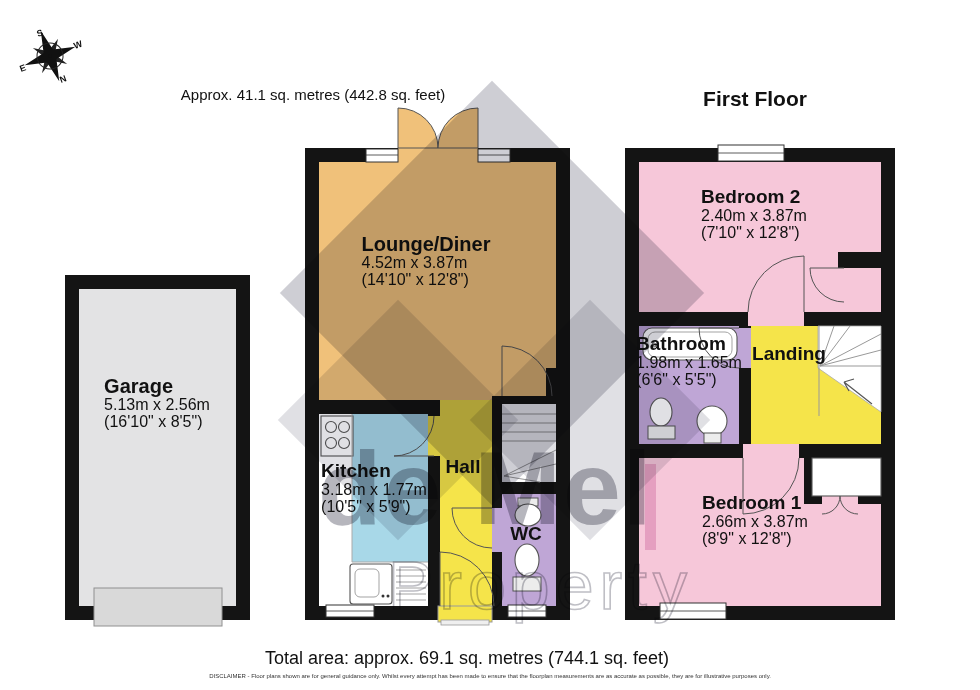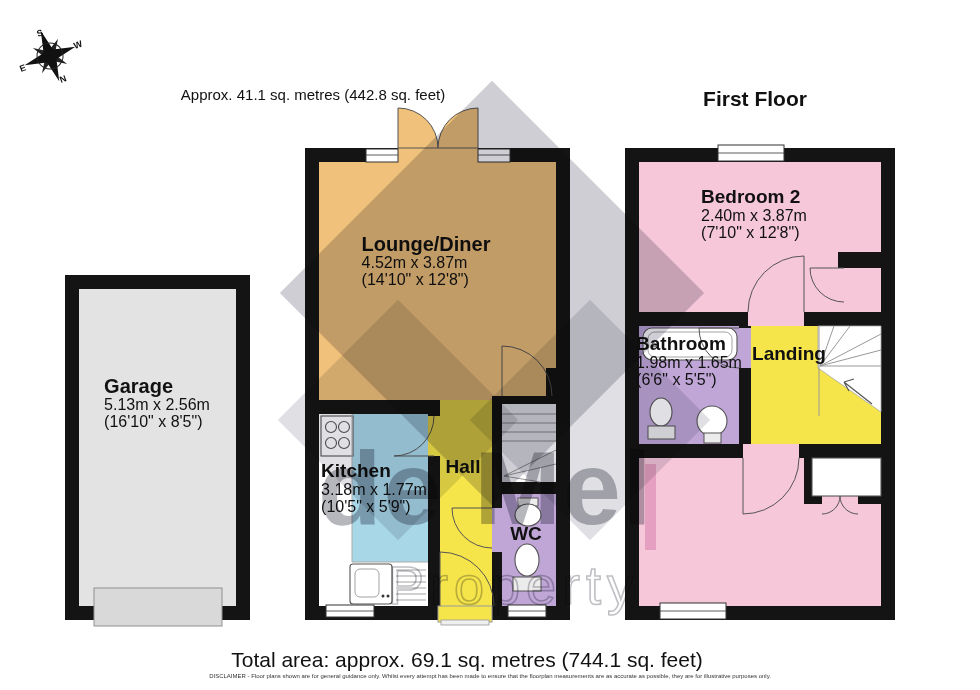--- a/index.html
+++ b/index.html
@@ -5,31 +5,31 @@
   html,body{margin:0;padding:0;background:#fff;}
   .canvas{position:relative;width:980px;height:690px;background:#fff;overflow:hidden;
           font-family:"Liberation Sans", sans-serif;color:#111;}
   svg.plan{position:absolute;left:0;top:0;z-index:10;}
   .lbl{position:absolute;z-index:20;transform:translate(-50%,-50%);white-space:nowrap;}
   .rname{font-weight:bold;font-size:19px;line-height:20px;}
   .rname.lg{font-size:20px;}
   .rdim{font-size:16px;line-height:17px;}
   .floor-title{position:absolute;z-index:20;transform:translateX(-50%);font-weight:bold;font-size:21px;white-space:nowrap;}
   .floor-sub{position:absolute;z-index:20;transform:translateX(-50%);font-size:15px;white-space:nowrap;}
-  .total{position:absolute;z-index:20;transform:translateX(-50%);font-size:21px;white-space:nowrap;}
+  .total{position:absolute;z-index:20;transform:translateX(-50%);font-size:18px;white-space:nowrap;}
   .disclaimer{position:absolute;z-index:20;transform:translateX(-50%);font-size:6px;color:#333;white-space:nowrap;}
   
   .wm{position:absolute;z-index:30;mix-blend-mode:multiply;pointer-events:none;}
   .wm-diamond{transform:rotate(45deg);}
   .wm-d1{left:342px;top:143px;width:300px;height:300px;background:rgba(158,158,170,0.50);}
   .wm-d2{left:313px;top:335px;width:170px;height:170px;background:rgba(158,158,170,0.32);}
   .wm-d3{left:505px;top:335px;width:170px;height:170px;background:rgba(158,158,170,0.32);}
   .wm-text1{left:318px;top:436px;font-weight:bold;font-size:104px;line-height:104px;
             color:rgba(122,122,134,0.55);letter-spacing:2px;}
-  .wm-text2{left:388px;top:558px;font-size:54px;line-height:54px;color:transparent;
+  .wm-text2{left:388px;top:558px;font-size:68px;line-height:54px;color:transparent;
             -webkit-text-stroke:1.6px rgba(148,148,158,0.60);letter-spacing:6px;text-align:right;}
   
   .wall{fill:#141414;}
   .f-lounge{fill:#f0c17a;}
   .f-kitchen{fill:#a8d8e8;}
   .f-hall{fill:#f5e44a;}
   .f-wc{fill:#bfa6d6;}
   .f-bed{fill:#f6c7d9;}
   .f-garage{fill:#e3e3e4;}
   .white{fill:#ffffff;}
@@ -283,20 +283,25 @@
   <div class="lbl" style="left:689px;top:361px">
     <div class="rname">Bathroom</div>
     <div class="rdim">1.98m x 1.65m</div>
     <div class="rdim">(6'6" x 5'5")</div>
   </div>
 
   <div class="lbl" style="left:789px;top:354px">
     <div class="rname">Landing</div>
   </div>
 
+  <div class="lbl" style="left:755px;top:520px">
+    <div class="rname">Bedroom 1</div>
+    <div class="rdim">2.66m x 3.87m</div>
+    <div class="rdim">(8'9" x 12'8")</div>
+  </div>
 
   <div class="total" style="left:467px;top:648px">Total area: approx. 69.1 sq. metres (744.1 sq. feet)</div>
   <div class="disclaimer" style="left:490px;top:673px">DISCLAIMER -  Floor plans shown are for general guidance only. Whilst every attempt has been made to ensure that the floorplan measurements are as accurate as possible, they are for illustrative purposes only.</div>
 
   <div class="wm wm-diamond wm-d1"></div>
   <div class="wm wm-diamond wm-d2"></div>
   <div class="wm wm-diamond wm-d3"></div>
   <div class="wm wm-text1">de Mel</div>
   <div class="wm wm-text2">Property</div>
 

